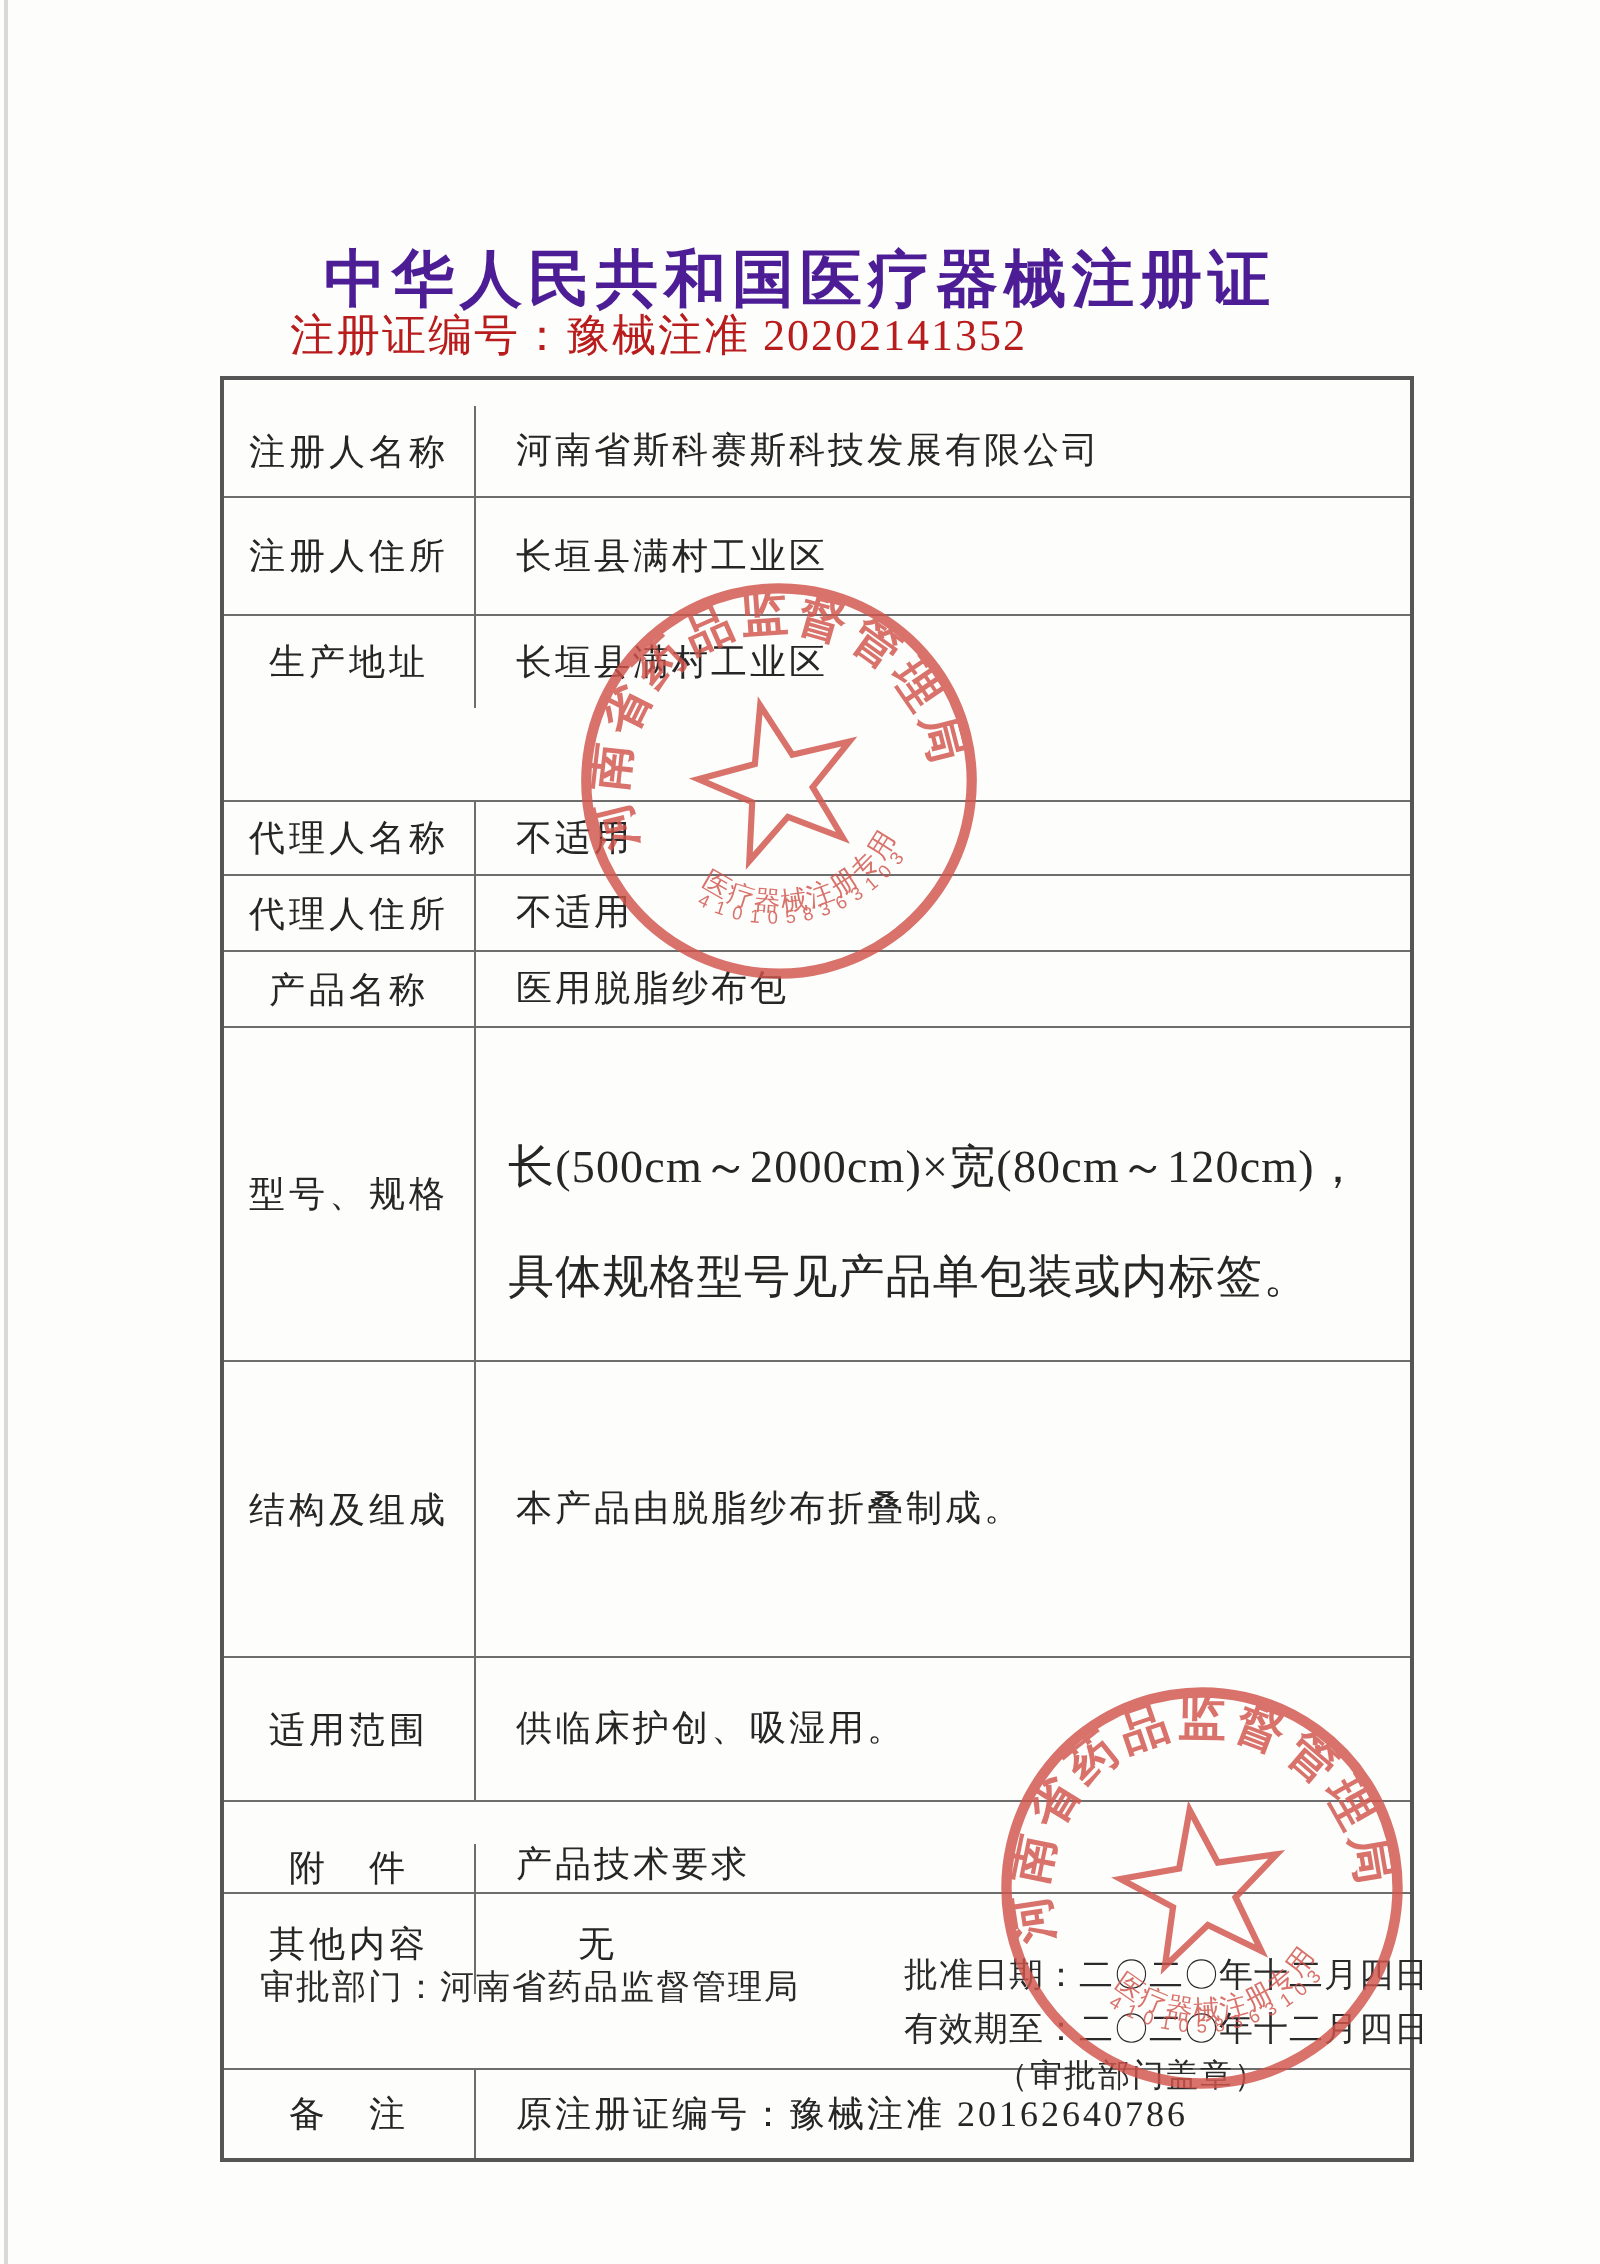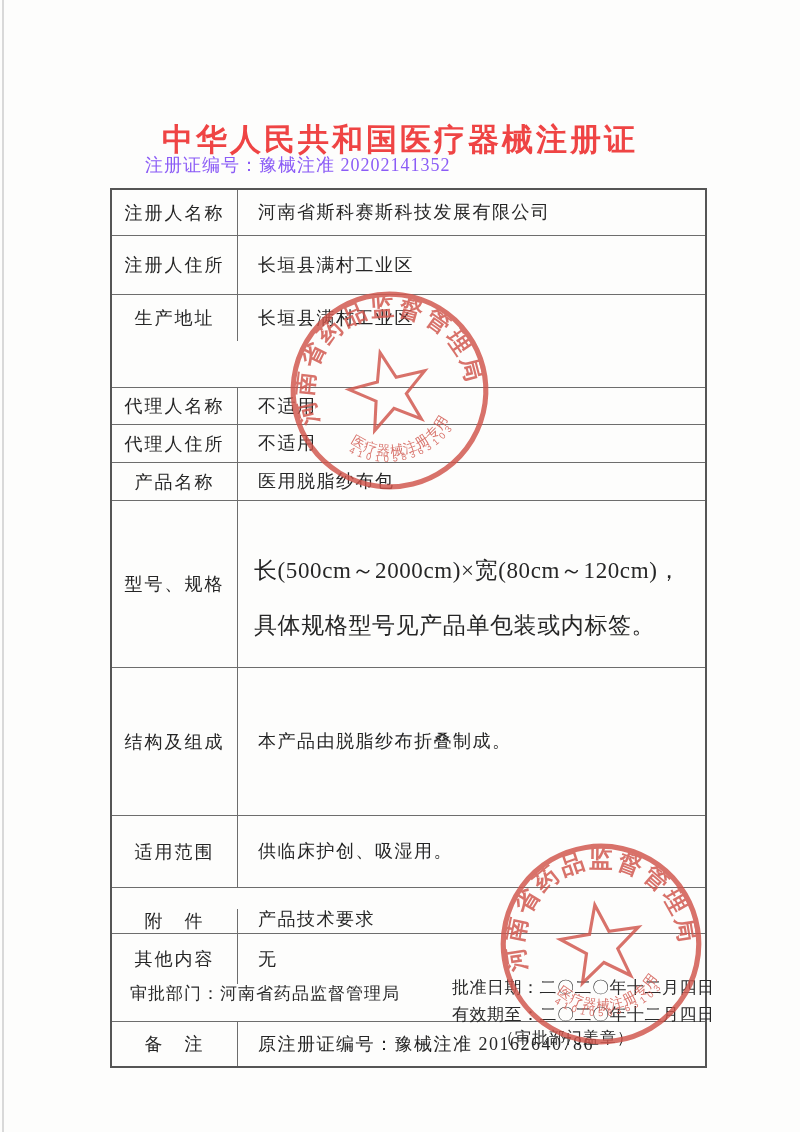--- a/index.html
+++ b/index.html
@@ -9,44 +9,44 @@
     background:#fdfdfc;
     font-family:"Liberation Serif","DejaVu Serif",serif;
     color:#2a2a2a;
     overflow:hidden;
   }
   .scan-edge{position:absolute;left:2px;top:0;bottom:0;width:2px;background:#d9d9d9;}
   .title{
     position:absolute;left:0;top:98px;width:800px;
     text-align:center;
     font-family:"Liberation Sans","DejaVu Sans",sans-serif;
-    font-weight:700;font-size:31px;letter-spacing:3px;color:#ef4444;
+    font-weight:700;font-size:31px;letter-spacing:3px;color:#4c1d95;
   }
   .regno{
     position:absolute;left:145px;top:153px;
-    font-size:18px;letter-spacing:1px;color:#8b5cf6;text-align:right;
+    font-size:22px;letter-spacing:1px;color:#b91c1c;text-align:right;
   }
   .cert-table{
     position:absolute;left:110px;top:188px;width:593px;
     border:2px solid #555;
     background:transparent;
   }
   .row{display:flex;border-top:1px solid #6d6d6d;}
-  .row:first-child{border-top:none;}
+  .row:first-child{border-top:none;margin-top:13px;}
   .row:nth-child(1){height:45px;}
   .row:nth-child(2){height:58px;}
   .row:nth-child(3){height:46px;}
   .row:nth-child(4){height:36px;margin-top:46px;}
   .row:nth-child(5){height:37px;}
   .row:nth-child(6){height:37px;}
   .row:nth-child(7){height:166px;}
   .row:nth-child(8){height:147px;}
   .row:nth-child(9){height:71px;}
   .row:nth-child(10){height:45px;align-items:flex-end;}
-  .row:nth-child(11){height:50px;}
+  .row:nth-child(11){height:50px;gap:31px;}
   .row:nth-child(12){height:44px;margin-top:37px;}
   .cell{font-size:18px;color:#262626;}
   .label-cell{
     width:125px;flex:0 0 125px;
     border-right:1px solid #6d6d6d;
     display:flex;align-items:center;justify-content:center;
     letter-spacing:2px;text-align:center;
   }
   .value-cell{
     flex:1;display:flex;align-items:center;

